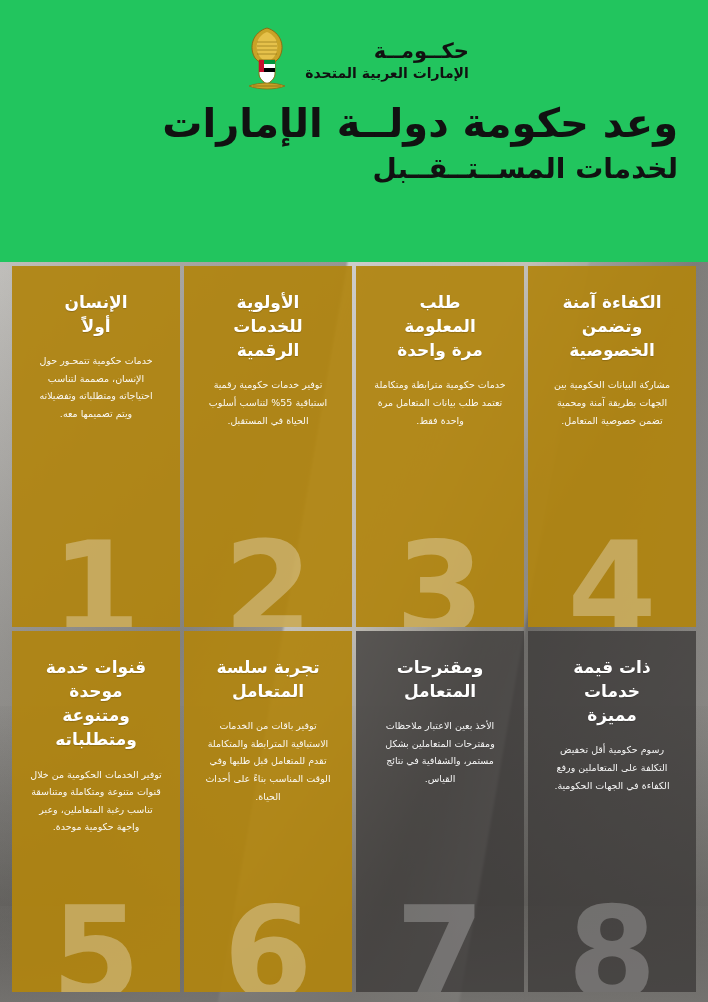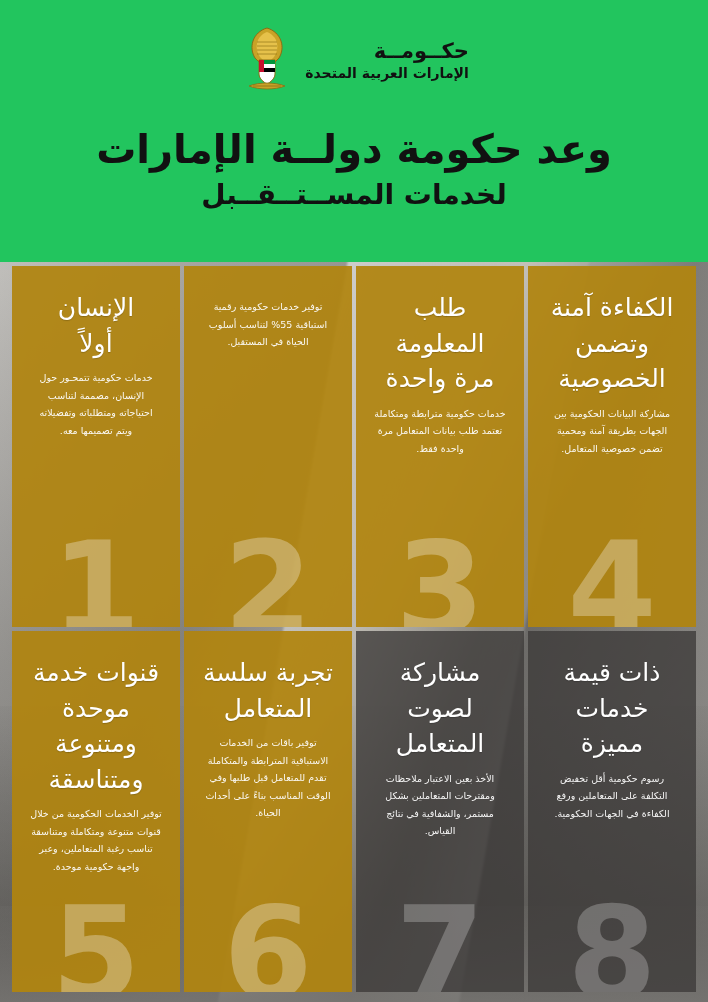--- a/index.html
+++ b/index.html
@@ -46,28 +46,26 @@
     color: #111;
   }
   .gov-words .line2 {
     font-size: 14px;
     font-weight: bold;
     color: #111;
     margin-top: 1px;
   }
 
   .main-title {
-    text-align: center;
-    margin-top: 26px;
     color: #111111;
     font-weight: bold;
     font-size: 40px;
     line-height: 1.35;
     letter-spacing: 1px;
-    padding: 0 22px;
+    padding: 0 30px;
   }
   .main-title .t-line {
     display: block;
     white-space: nowrap;
   }
   .main-title .t-line2 {
     font-size: 28px;
   }
 
   
@@ -132,28 +130,28 @@
     text-align: center;
     color: #ffffff;
   }
   .cell.gold {
     background: rgba(176,132,15,0.93);
   }
   .cell.dark {
     background: rgba(60,58,56,0.78);
   }
   .cell-title {
-    font-size: 25px;
-    font-weight: normal;
+    font-size: 17px;
+    font-weight: bold;
     line-height: 1.42;
     letter-spacing: 0px;
     text-shadow: 0 1px 1px rgba(0,0,0,0.18);
   }
   .cell-desc {
-    margin-top: 8px;
+    margin-top: 14px;
     font-size: 9.5px;
     line-height: 1.85;
     color: rgba(255,255,255,0.95);
     padding: 0 4px;
   }
   .cell-num {
     position: absolute;
     bottom: -26px;
     left: 0;
     right: 0;
@@ -238,20 +236,25 @@
       <div class="cell-title">
         <div>طلب</div>
         <div>المعلومة</div>
         <div>مرة واحدة</div>
       </div>
       <div class="cell-desc">خدمات حكومية مترابطة ومتكاملة تعتمد طلب بيانات المتعامل مرة واحدة فقط.</div>
       <div class="cell-num">3</div>
     </div>
 
     <div class="cell gold">
+      <div class="cell-title">
+        <div>الأولوية</div>
+        <div>للخدمات</div>
+        <div>الرقمية</div>
+      </div>
       <div class="cell-desc">توفير خدمات حكومية رقمية استباقية 55% لتناسب أسلوب الحياة في المستقبل.</div>
       <div class="cell-num">2</div>
     </div>
 
     <div class="cell gold">
       <div class="cell-title">
         <div>الإنسان</div>
         <div>أولاً</div>
       </div>
       <div class="cell-desc">خدمات حكومية تتمحـور حول الإنسان، مصممة لتناسب احتياجاته ومتطلباته وتفضيلاته ويتم تصميمها معه.</div>
@@ -263,42 +266,41 @@
         <div>ذات قيمة</div>
         <div>خدمات</div>
         <div>مميزة</div>
       </div>
       <div class="cell-desc">رسوم حكومية أقل تخفيض التكلفة على المتعاملين ورفع الكفاءة في الجهات الحكومية.</div>
       <div class="cell-num">8</div>
     </div>
 
     <div class="cell dark">
       <div class="cell-title">
-        <div>مشاركة</div>
-        <div>لصوت</div>
+        <div>ومقترحات</div>
         <div>المتعامل</div>
       </div>
       <div class="cell-desc">الأخذ بعين الاعتبار ملاحظات ومقترحات المتعاملين بشكل مستمر، والشفافية في نتائج القياس.</div>
       <div class="cell-num">7</div>
     </div>
 
     <div class="cell gold">
       <div class="cell-title">
         <div>تجربة سلسة</div>
         <div>المتعامل</div>
       </div>
       <div class="cell-desc">توفير باقات من الخدمات الاستباقية المترابطة والمتكاملة تقدم للمتعامل قبل طلبها وفي الوقت المناسب بناءً على أحداث الحياة.</div>
       <div class="cell-num">6</div>
     </div>
 
     <div class="cell gold">
       <div class="cell-title">
         <div>قنوات خدمة</div>
         <div>موحدة</div>
         <div>ومتنوعة</div>
-        <div>ومتناسقة</div>
+        <div>ومتطلباته</div>
       </div>
       <div class="cell-desc">توفير الخدمات الحكومية من خلال قنوات متنوعة ومتكاملة ومتناسقة تناسب رغبة المتعاملين، وعبر واجهة حكومية موحدة.</div>
       <div class="cell-num">5</div>
     </div>
 
   </div>
 </div>
 
 </body></html>

